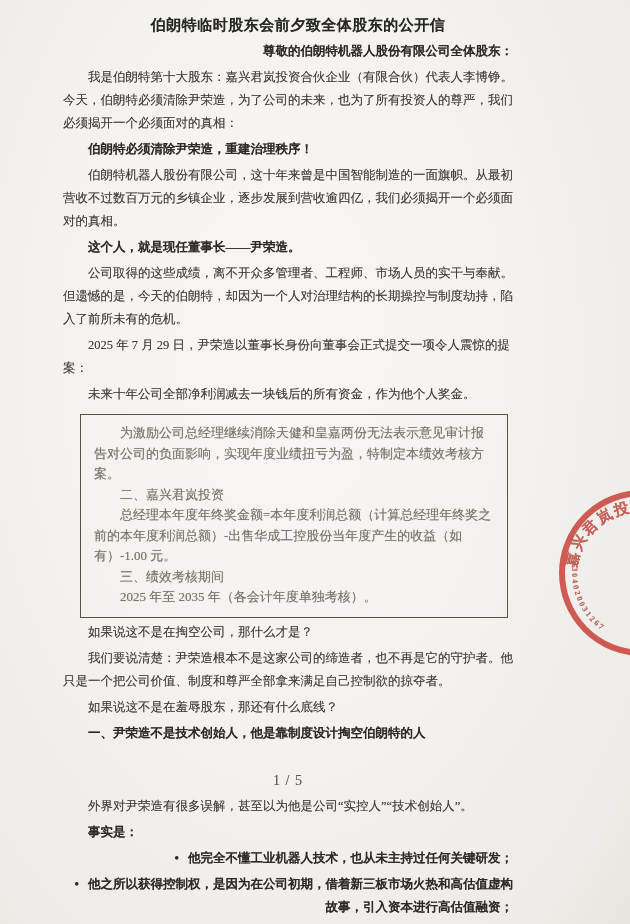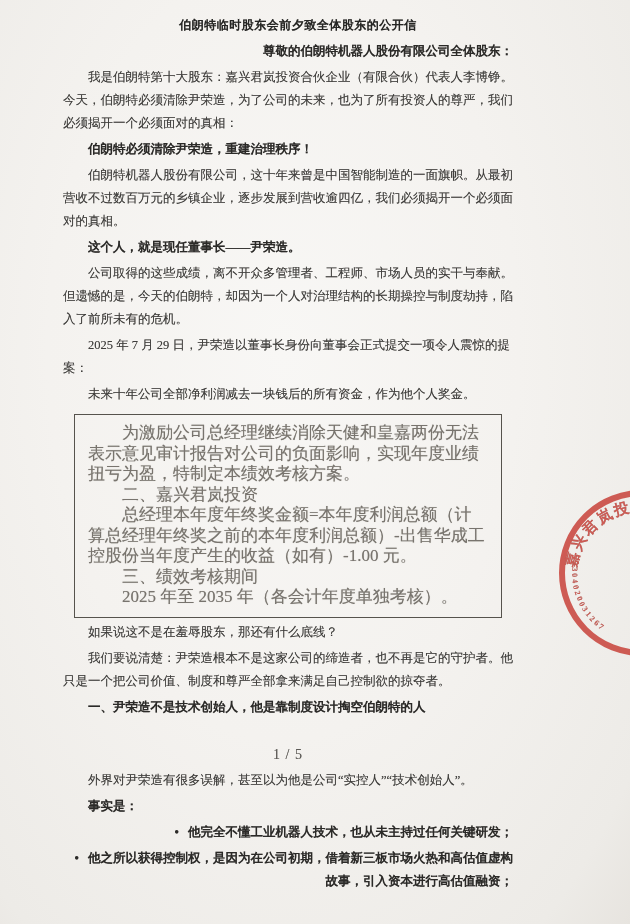--- a/index.html
+++ b/index.html
@@ -13,39 +13,39 @@
     width: 630px; height: 924px;
     overflow: hidden;
     background: radial-gradient(ellipse at 45% 38%, #f8f7f5 0%, #f4f2ef 48%, #edebe7 88%, #e7e4df 100%);
     color: #3f3e3c;
     font-size: 12.5px;
     line-height: 23px;
     padding: 13px 117px 0 63px;
     text-shadow: 0 0 0.6px rgba(80,78,74,0.55);
   }
   .title {
-    font-size: 12px;
+    font-size: 15px;
     font-weight: 700;
     color: #262624;
     text-align: center;
     line-height: 24px;
     letter-spacing: 0.5px;
     margin: 0 -20px 0 0;
   }
   p.para { text-indent: 2em; margin-top: 3px; }
   p.noindent { text-indent: 0; text-align: right; }
   .bold { font-weight: 700; color: #2b2a28; }
   .salutation { margin-top: 19px; font-weight: 700; color: #2b2a28; }
   .sp-top { margin-top: 7px; }
   .quote-box {
-    margin: 8px 0 0 11px;
+    margin: 8px 0 0 17px;
     width: 428px;
     border: 1px solid #56534d;
     padding: 8px 13px 9px 13px;
-    font-size: 17px;
+    font-size: 13px;
     line-height: 20.5px;
     color: #78746e;
     text-shadow: 0 0 0.7px rgba(130,126,118,0.6);
   }
   .quote-box p { text-indent: 2em; }
   .after-box { margin-top: 14px; }
   .page-number {
     margin-top: 24px;
     text-align: center;
     text-indent: 0;
@@ -96,24 +96,25 @@
   <p class="para">未来十年公司全部净利润减去一块钱后的所有资金，作为他个人奖金。</p>
 
   <div class="quote-box">
     <p>为激励公司总经理继续消除天健和皇嘉两份无法表示意见审计报告对公司的负面影响，实现年度业绩扭亏为盈，特制定本绩效考核方案。</p>
     <p>二、嘉兴君岚投资</p>
     <p>总经理本年度年终奖金额=本年度利润总额（计算总经理年终奖之前的本年度利润总额）-出售华成工控股份当年度产生的收益（如有）-1.00 元。</p>
     <p>三、绩效考核期间</p>
     <p>2025 年至 2035 年（各会计年度单独考核）。</p>
   </div>
 
+  <p class="para after-box">如果说这不是在掏空公司，那什么才是？</p>
+
+  <p class="para">我们要说清楚：尹荣造根本不是这家公司的缔造者，也不再是它的守护者。他只是一个把公司价值、制度和尊严全部拿来满足自己控制欲的掠夺者。</p>
 
   <p class="para">如果说这不是在羞辱股东，那还有什么底线？</p>
-
-  <p class="para">我们要说清楚：尹荣造根本不是这家公司的缔造者，也不再是它的守护者。他只是一个把公司价值、制度和尊严全部拿来满足自己控制欲的掠夺者。</p>
 
   <p class="para bold">一、尹荣造不是技术创始人，他是靠制度设计掏空伯朗特的人</p>
 
   <div class="page-number">1 / 5</div>
 
   <p class="para page2-start">外界对尹荣造有很多误解，甚至以为他是公司“实控人”“技术创始人”。</p>
 
   <p class="para bold">事实是：</p>
 
   <p class="para noindent bullet-line"><span class="dot">•</span><span class="btext">他完全不懂工业机器人技术，也从未主持过任何关键研发；</span></p>

